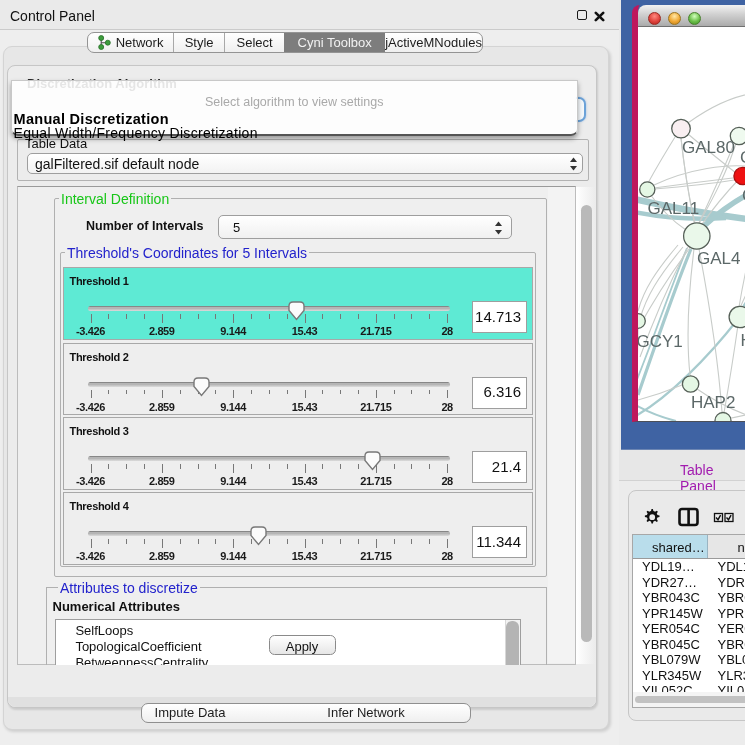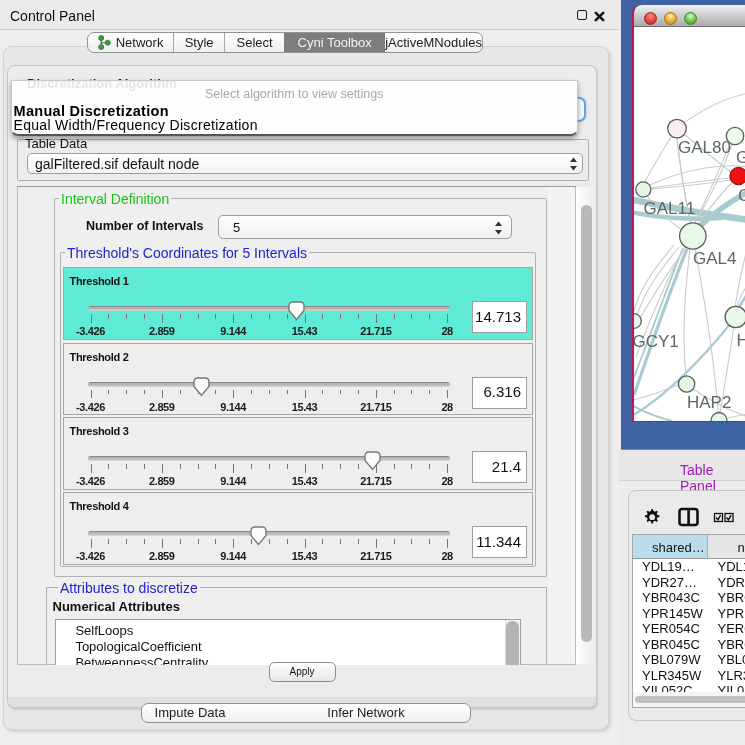--- a/index.html
+++ b/index.html
@@ -6,21 +6,21 @@
   html,body { width:745px; height:745px; overflow:hidden; }
   body { font-family:"Liberation Sans", sans-serif; background:#e9e9e9; position:relative; }
   .abs { position:absolute; }
 </style>
 </head>
 <body>
 
 <div class="abs" style="left:621px;top:0;width:124px;height:450px;background:#3f63a3;"></div>
 <div class="abs" style="left:621px;top:448.5px;width:124px;height:1.5px;background:#6d86b3;"></div>
 
-<div class="abs" style="left:632px;top:5px;width:113px;height:417px;border-radius:8px 0 0 0;overflow:hidden;border-left:2px solid #be185d;border-bottom:1.5px solid #4c4f58;">
+<div class="abs" style="left:632px;top:5px;width:113px;height:417px;border-radius:8px 0 0 0;overflow:hidden;border-left:6px solid #be185d;border-bottom:1.5px solid #4c4f58;">
   <div style="height:22px;background:linear-gradient(#f2f2f2,#d0d0d0 45%,#ababab);border-bottom:1px solid #707070;border-radius:8px 0 0 0;position:relative;">
     <div class="abs" style="left:10px;top:6.5px;width:13px;height:13px;border-radius:50%;background:radial-gradient(circle at 50% 30%,#ff8a80 0%,#e0443e 55%,#b1221c 100%);border:0.5px solid #9a2b24;"></div>
     <div class="abs" style="left:30px;top:6.5px;width:13px;height:13px;border-radius:50%;background:radial-gradient(circle at 50% 30%,#ffe9a8 0%,#f0a835 55%,#c07d16 100%);border:0.5px solid #9a7420;"></div>
     <div class="abs" style="left:50px;top:6.5px;width:13px;height:13px;border-radius:50%;background:radial-gradient(circle at 50% 30%,#d2ffbc 0%,#6cc04a 55%,#3f8f28 100%);border:0.5px solid #49812d;"></div>
   </div>
   <div style="height:394px;background:#ffffff;position:relative;">
     <svg width="112" height="394" viewBox="0 0 112 394" style="position:absolute;left:0;top:0;">
 
       <g fill="none" stroke="#a7cbce">
         <path d="M -4 172 C 30 180 60 186 116 193" stroke-width="6.5"></path>
@@ -374,25 +374,25 @@
 
   <div class="abs" style="left:45.5px;top:586.5px;width:501px;height:78px;border:1px solid #b0b0b0;border-bottom:none;"></div>
   <div class="abs" style="left:58px;top:580px;font-size:14px;color:#2222cc;background:#efefef;padding:0 2px;">Attributes to discretize</div>
   <div class="abs" style="left:52.5px;top:598.5px;font-size:13px;font-weight:bold;color:#111;">Numerical Attributes</div>
   <div class="abs" style="left:55.4px;top:618.5px;width:466px;height:46px;background:#ffffff;border:1px solid #9e9e9e;border-bottom:none;overflow:hidden;font-size:13px;color:#111;">
     <div style="padding:3px 0 0 19px;line-height:16.2px;">SelfLoops<br>TopologicalCoefficient<br>BetweennessCentrality</div>
     <div class="abs" style="right:0;top:0;width:15.5px;height:46px;background:#f2f2f2;border-left:1px solid #d8d8d8;"></div>
     <div class="abs" style="right:1.5px;top:1.5px;width:12.5px;height:60px;background:#b4b4b4;border-radius:6px;"></div>
   </div>
 
-  <div class="abs" style="left:268.5px;top:662px;width:67px;height:20px;background:linear-gradient(#ffffff,#e6e6e6);border:1px solid #8a8a8a;border-radius:5.5px;text-align:center;font-size:10px;color:#111;padding-top:2.5px;">Apply</div>
+  <div class="abs" style="left:268.5px;top:635px;width:67px;height:20px;background:linear-gradient(#ffffff,#e6e6e6);border:1px solid #8a8a8a;border-radius:5.5px;text-align:center;font-size:13px;color:#111;padding-top:2.5px;">Apply</div>
 
   <div class="abs" style="left:140.5px;top:702.5px;width:330px;height:20px;border:1px solid #8f8f8f;border-radius:7px;background:linear-gradient(#ffffff,#efefef);overflow:hidden;display:flex;font-size:13px;color:#1c1c1c;">
     <div style="width:97px;display:flex;align-items:center;justify-content:center;">Impute Data</div>
     <div style="flex:1;display:flex;align-items:center;justify-content:center;margin-left:24px;">Infer Network</div>
   </div>
 </div>
 
 <div class="abs" style="left:11px;top:80px;width:566.5px;height:56px;background:rgba(255,255,255,0.88);border:1px solid #c8c8c8;border-bottom:2px solid #555;border-radius:0 0 7px 7px;box-shadow:0 3px 5px rgba(0,0,0,0.35);">
-  <div style="text-align:center;font-size:12.5px;line-height:13px;color:#a9a9a9;padding-top:7px;">Select algorithm to view settings</div>
+  <div style="text-align:center;font-size:12.5px;line-height:13px;color:#a9a9a9;padding-top:15px;">Select algorithm to view settings</div>
   <div style="font-size:14.5px;line-height:13.5px;font-weight:bold;color:#000;letter-spacing:0.3px;padding:3.5px 0 0 1.5px;">Manual Discretization</div>
   <div style="font-size:14px;line-height:13.5px;color:#000;letter-spacing:0.3px;padding:0.5px 0 0 1.5px;">Equal Width/Frequency Discretization</div>
 </div>
 
 </body></html>

